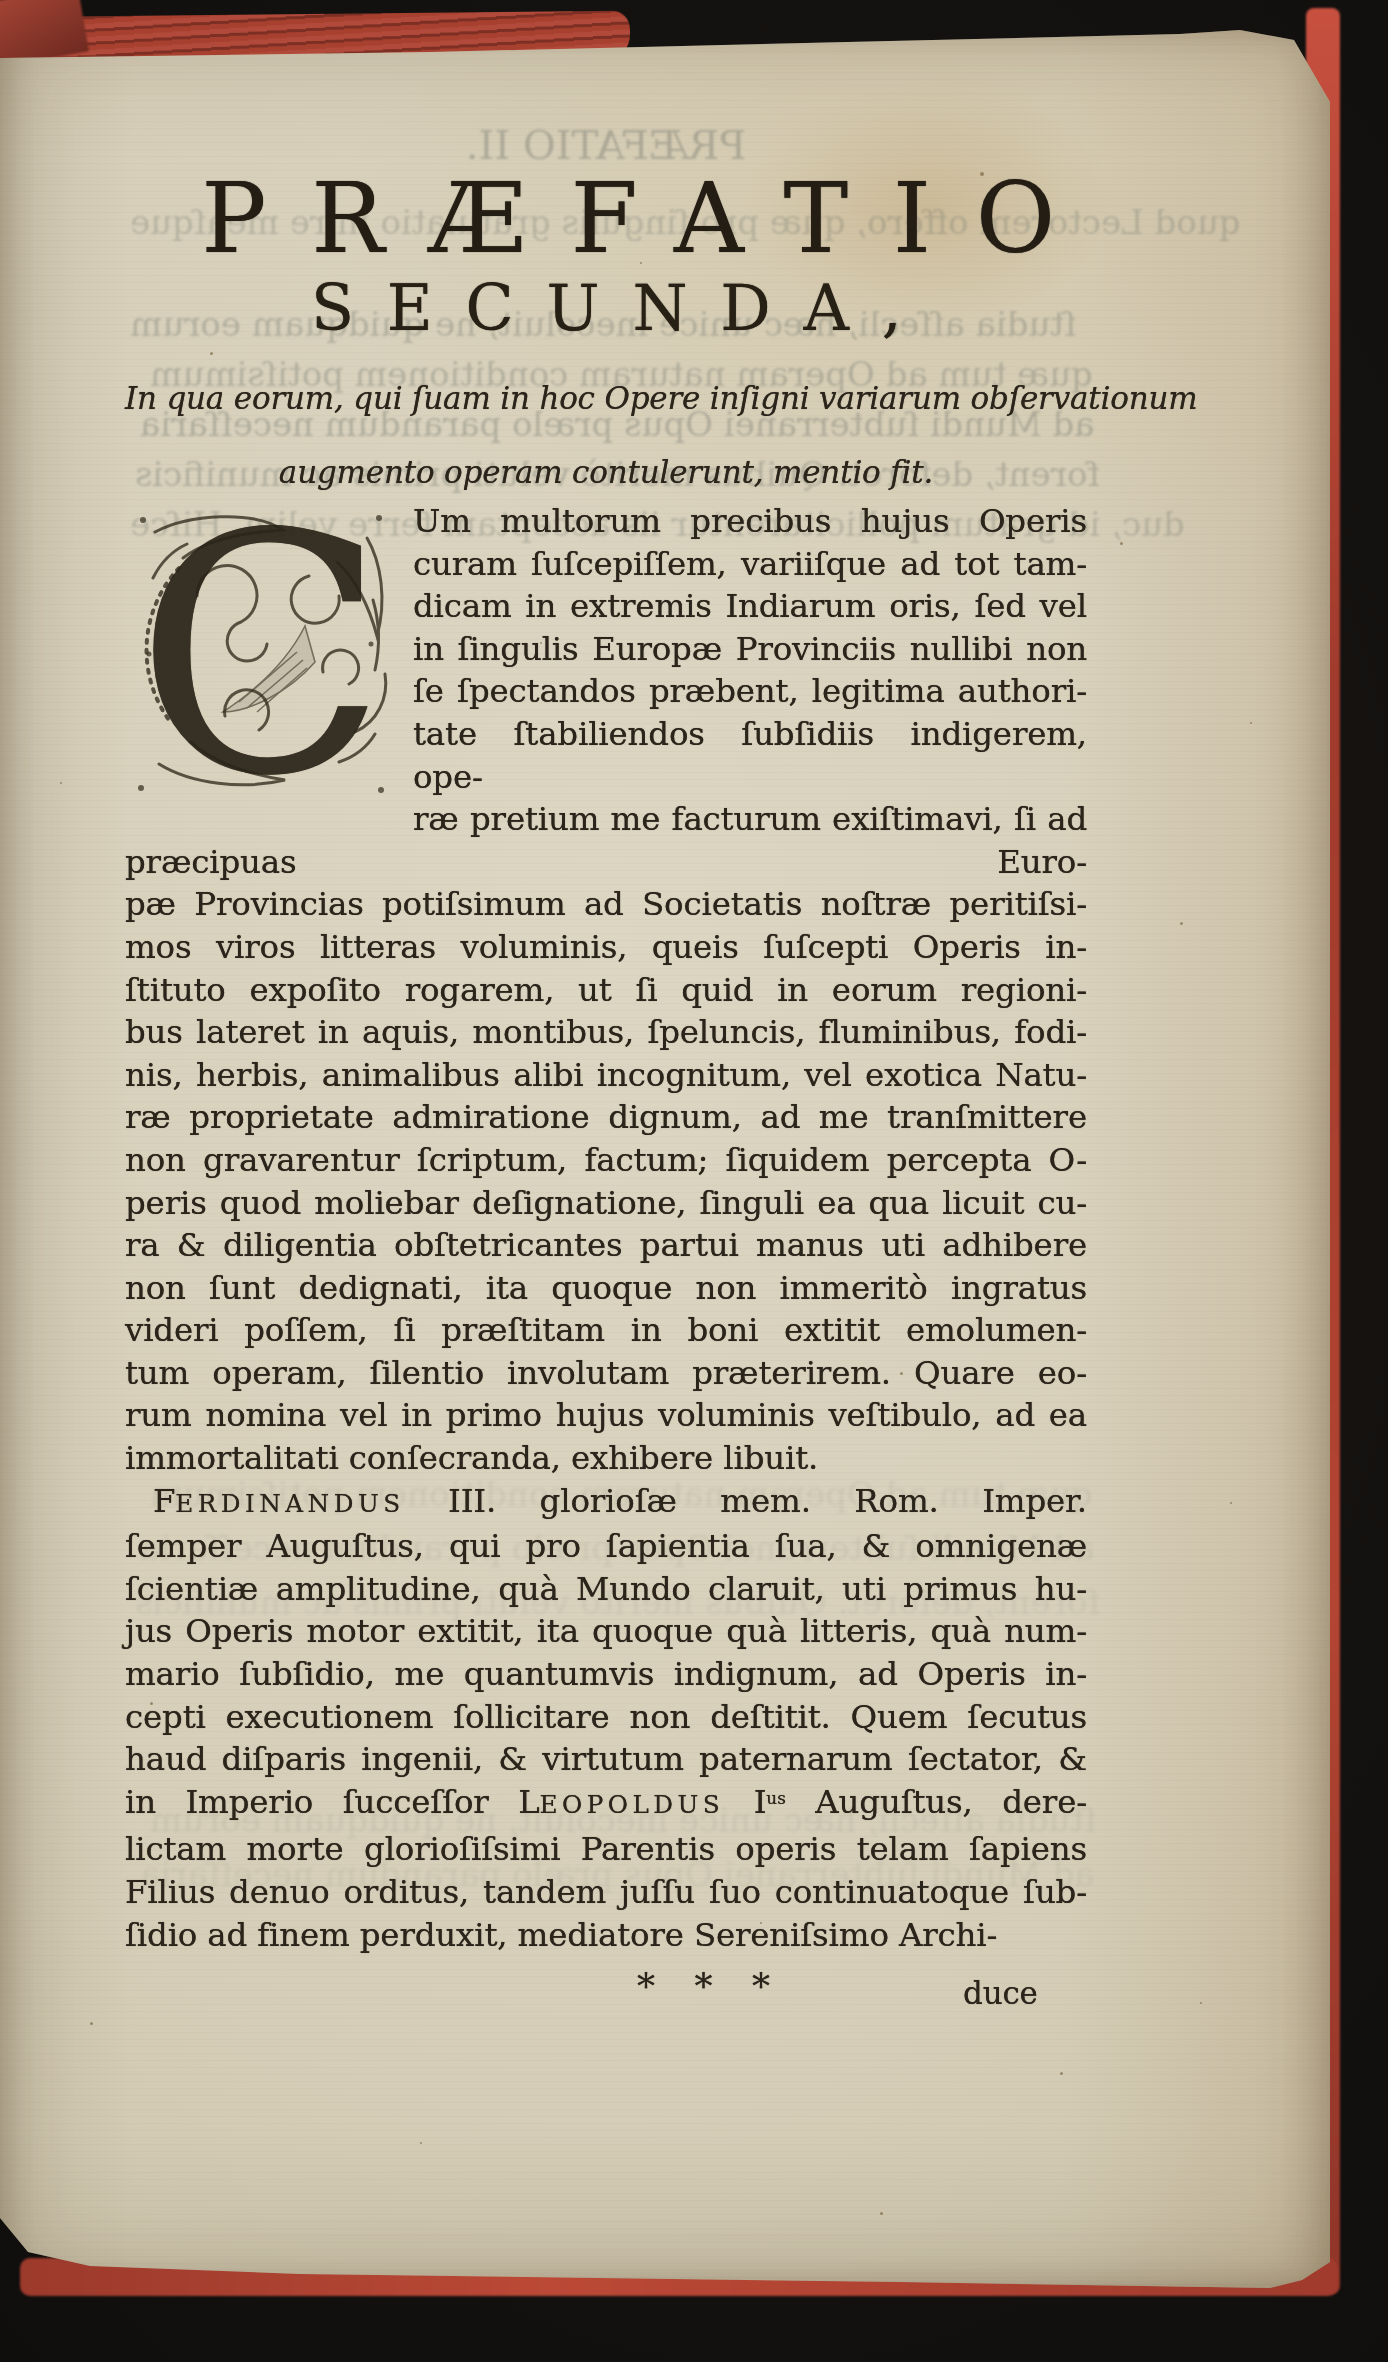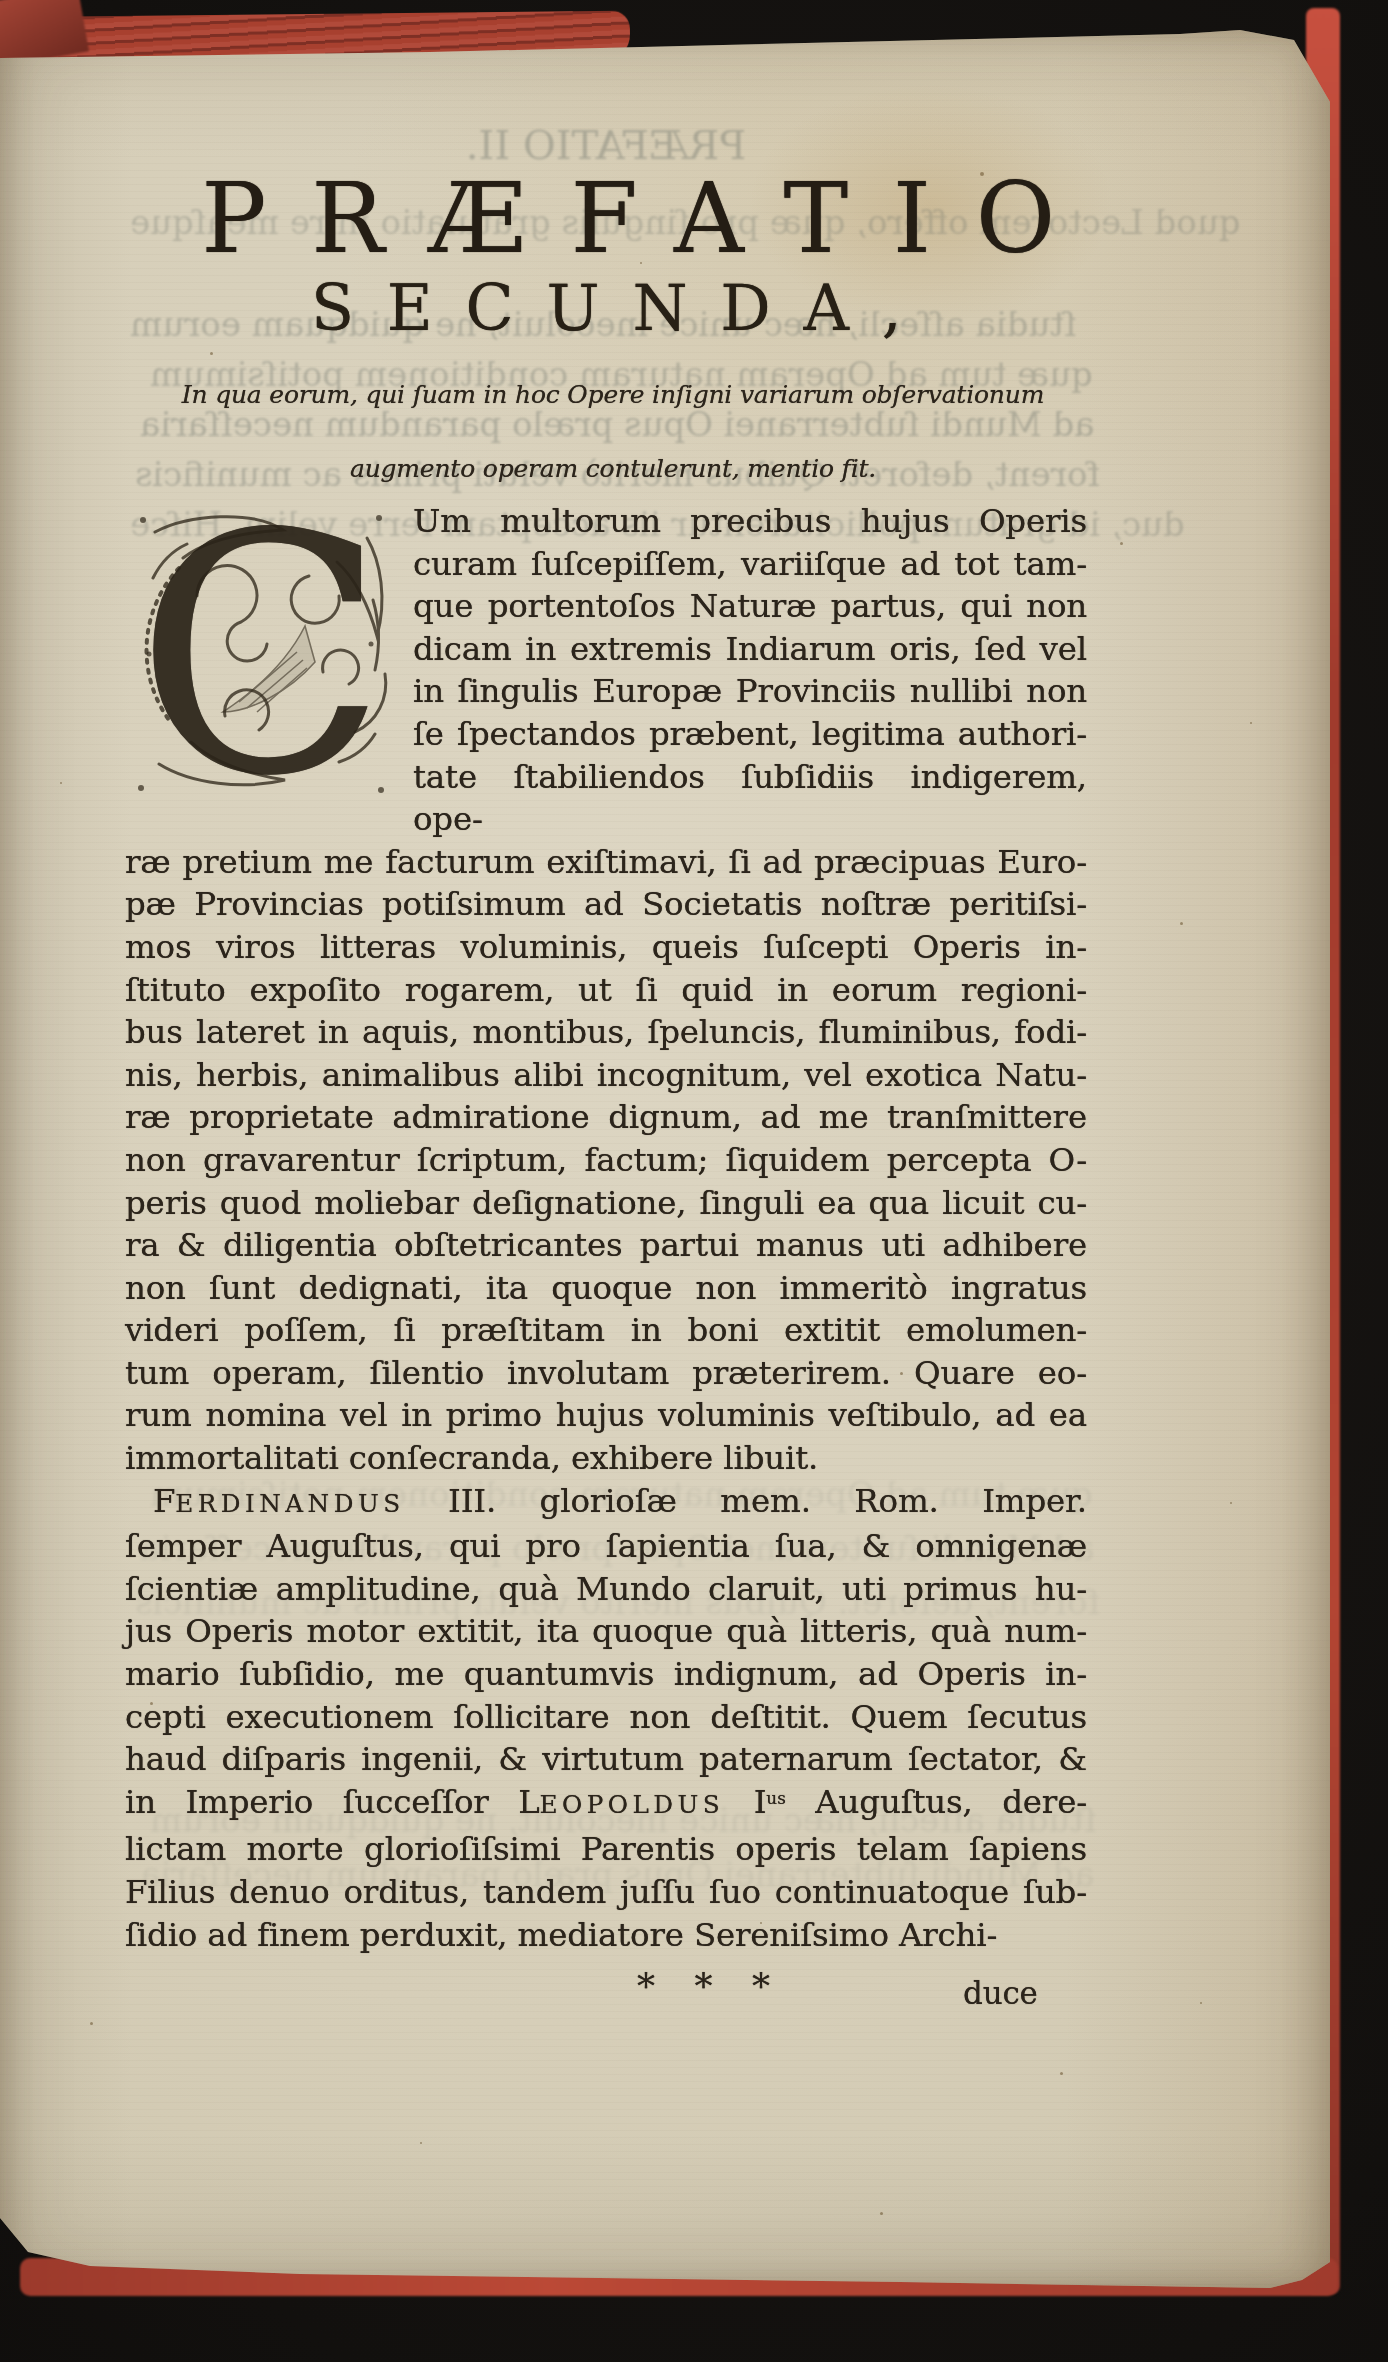--- a/index.html
+++ b/index.html
@@ -35,22 +35,22 @@
   .speck{position:absolute;border-radius:50%;background:rgba(104,80,44,.55);}
   
   .bleed-line{position:absolute;color:#5d655f;transform:scaleX(-1);white-space:nowrap;
               font-family:"DejaVu Serif","Liberation Serif",serif;}
   
   .ink{color:#2b241b;text-shadow:0 0 .7px rgba(43,36,27,.85);}
   .title{position:absolute;left:125px;width:962px;text-align:center;font-size:97px;
          letter-spacing:.46em;padding-left:.46em;color:#241d14;text-shadow:0 0 1px rgba(36,29,20,.9);}
   .title2{position:absolute;left:109px;width:962px;text-align:center;font-size:63px;
           letter-spacing:.52em;padding-left:.52em;color:#272015;text-shadow:0 0 1px rgba(39,32,21,.9);}
-  .subtitle{position:absolute;left:132px;width:962px;text-align:center;font-style:italic;
-            font-size:25px;letter-spacing:-.2px;white-space:nowrap;}
+  .subtitle{position:absolute;left:125px;width:962px;text-align:center;font-style:italic;
+            font-size:31px;letter-spacing:-.2px;white-space:nowrap;}
   .content{position:absolute;left:125px;top:478px;width:962px;font-size:32.5px;line-height:42.6px;
            letter-spacing:-.2px;}
   .dropcap-box{float:left;width:268px;height:300px;margin:4px 18px 6px 2px;}
   .line{text-align:justify;text-align-last:justify;}
   .line.noj{text-align-last:left;}
   .line.indent{padding-left:28px;}
   .sc{font-size:.76em;letter-spacing:.18em;}
   .it{}
   .sup{font-size:.52em;position:relative;top:-.5em;letter-spacing:0;}
   .footer-row{position:relative;height:60px;margin-top:4px;}
@@ -137,21 +137,20 @@
               <circle cx="254" cy="286" r="3"></circle>
             <circle cx="244" cy="140" r="2.5"></circle>
               <circle cx="22" cy="150" r="2.5"></circle>
           </g>
           <text x="134" y="266" text-anchor="middle" font-size="330" font-family="DejaVu Serif, Liberation Serif, serif" fill="#2a2318" opacity=".92">C</text>
         </svg>
       </div>
 
       <div class="line"><span>Um multorum precibus hujus Operis</span></div>
         <div class="line"><span>curam ſuſcepiſſem, variiſque ad tot tam-</span></div>
-        <div class="line"><span>que portentoſos Naturæ partus, qui non</span></div>
         <div class="line"><span>dicam in extremis Indiarum oris, ſed vel</span></div>
         <div class="line"><span>in ſingulis Europæ Provinciis nullibi non</span></div>
         <div class="line"><span>ſe ſpectandos præbent, legitima authori-</span></div>
         <div class="line"><span>tate ſtabiliendos ſubſidiis indigerem, ope-</span></div>
         <div class="line"><span>ræ pretium me facturum exiſtimavi, ſi ad præcipuas Euro-</span></div>
         <div class="line"><span>pæ Provincias potiſsimum ad Societatis noſtræ peritiſsi-</span></div>
         <div class="line"><span>mos viros litteras voluminis, queis ſuſcepti Operis in-</span></div>
         <div class="line"><span>ſtituto expoſito rogarem, ut ſi quid in eorum regioni-</span></div>
         <div class="line"><span>bus lateret in aquis, montibus, ſpeluncis, fluminibus, fodi-</span></div>
         <div class="line"><span>nis, herbis, animalibus alibi incognitum, vel exotica Natu-</span></div>

